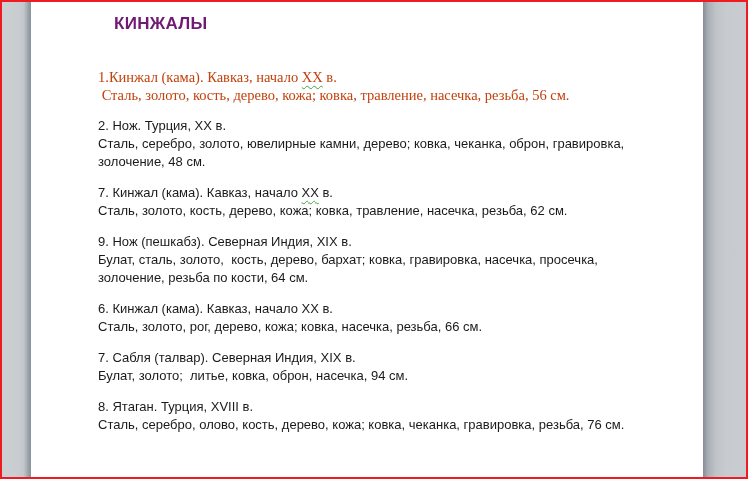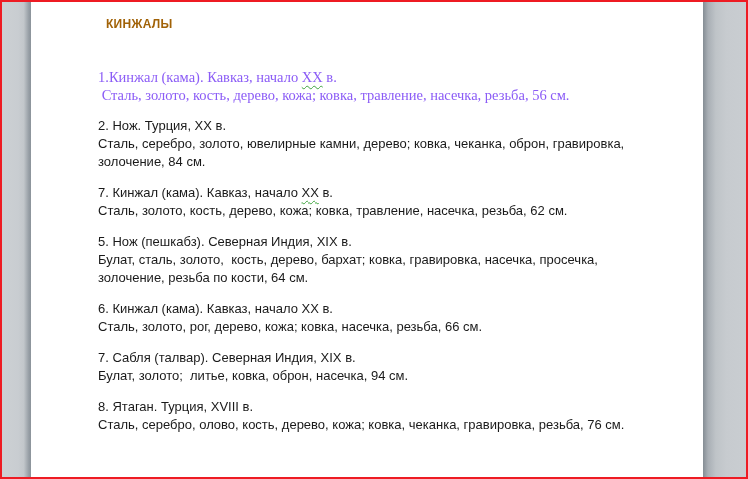--- a/index.html
+++ b/index.html
@@ -38,46 +38,46 @@
 
   .text-column {
     position: absolute; left: 96px; top: 13px;
     width: 560px;
     color: #1a1a1a;
   }
 
   .doc-title {
     font-family: "Liberation Sans", "DejaVu Sans", sans-serif;
     font-weight: bold;
-    font-size: 12px;
+    font-size: 17px;
     line-height: 18px;
     letter-spacing: 0.3px;
-    color: #a16207;
-    margin: 0 0 35px 8px;
+    color: #701a75;
+    margin: 0 0 35px 16px;
   }
 
   .entry { margin: 0 0 13px 0; }
   .entry:last-child { margin-bottom: 0; }
 
   .entry .head, .entry .bodyline {
     white-space: pre-wrap;
     margin: 0;
   }
 
   .entry.sans .head, .entry.sans .bodyline {
     font-family: "Liberation Sans", "DejaVu Sans", sans-serif;
     font-size: 13px;
     line-height: 18px;
   }
 
   .entry.serif .head, .entry.serif .bodyline {
     font-family: "Liberation Serif", "DejaVu Serif", serif;
     font-size: 14.5px;
     line-height: 18px;
-    color: #8b5cf6;
+    color: #c2410c;
   }
 
   
   .sp {
     text-decoration-line: underline;
     text-decoration-style: wavy;
     text-decoration-color: #3ea43e;
     text-decoration-thickness: 1px;
     text-underline-offset: 3px;
   }
@@ -96,30 +96,30 @@
     <div class="doc-title">КИНЖАЛЫ</div>
 
     <div class="entry serif">
       <div class="head"><span>1.Кинжал (кама). Кавказ, начало </span><span class="sp">ХХ</span><span> в.</span></div>
       <div class="bodyline"> Сталь, золото, кость, дерево, кожа; ковка, травление, насечка, резьба, 56 см.</div>
     </div>
 
     <div class="entry sans">
       <div class="head"><span>2. Нож. Турция, ХХ в.</span><span class="sp"></span><span></span></div>
       <div class="bodyline">Сталь, серебро, золото, ювелирные камни, дерево; ковка, чеканка, оброн, гравировка,
-золочение, 84 см.</div>
+золочение, 48 см.</div>
     </div>
 
     <div class="entry sans">
       <div class="head"><span>7. Кинжал (кама). Кавказ, начало </span><span class="sp">ХХ</span><span> в.</span></div>
       <div class="bodyline">Сталь, золото, кость, дерево, кожа; ковка, травление, насечка, резьба, 62 см.</div>
     </div>
 
     <div class="entry sans">
-      <div class="head"><span>5. Нож (пешкабз). Северная Индия, XIX в.</span><span class="sp"></span><span></span></div>
+      <div class="head"><span>9. Нож (пешкабз). Северная Индия, XIX в.</span><span class="sp"></span><span></span></div>
       <div class="bodyline">Булат, сталь, золото,  кость, дерево, бархат; ковка, гравировка, насечка, просечка,
 золочение, резьба по кости, 64 см.</div>
     </div>
 
     <div class="entry sans">
     </div>
 
     <div class="entry sans">
       <div class="head"><span>6. Кинжал (кама). Кавказ, начало ХХ в.</span><span class="sp"></span><span></span></div>
       <div class="bodyline">Сталь, золото, рог, дерево, кожа; ковка, насечка, резьба, 66 см.</div>

